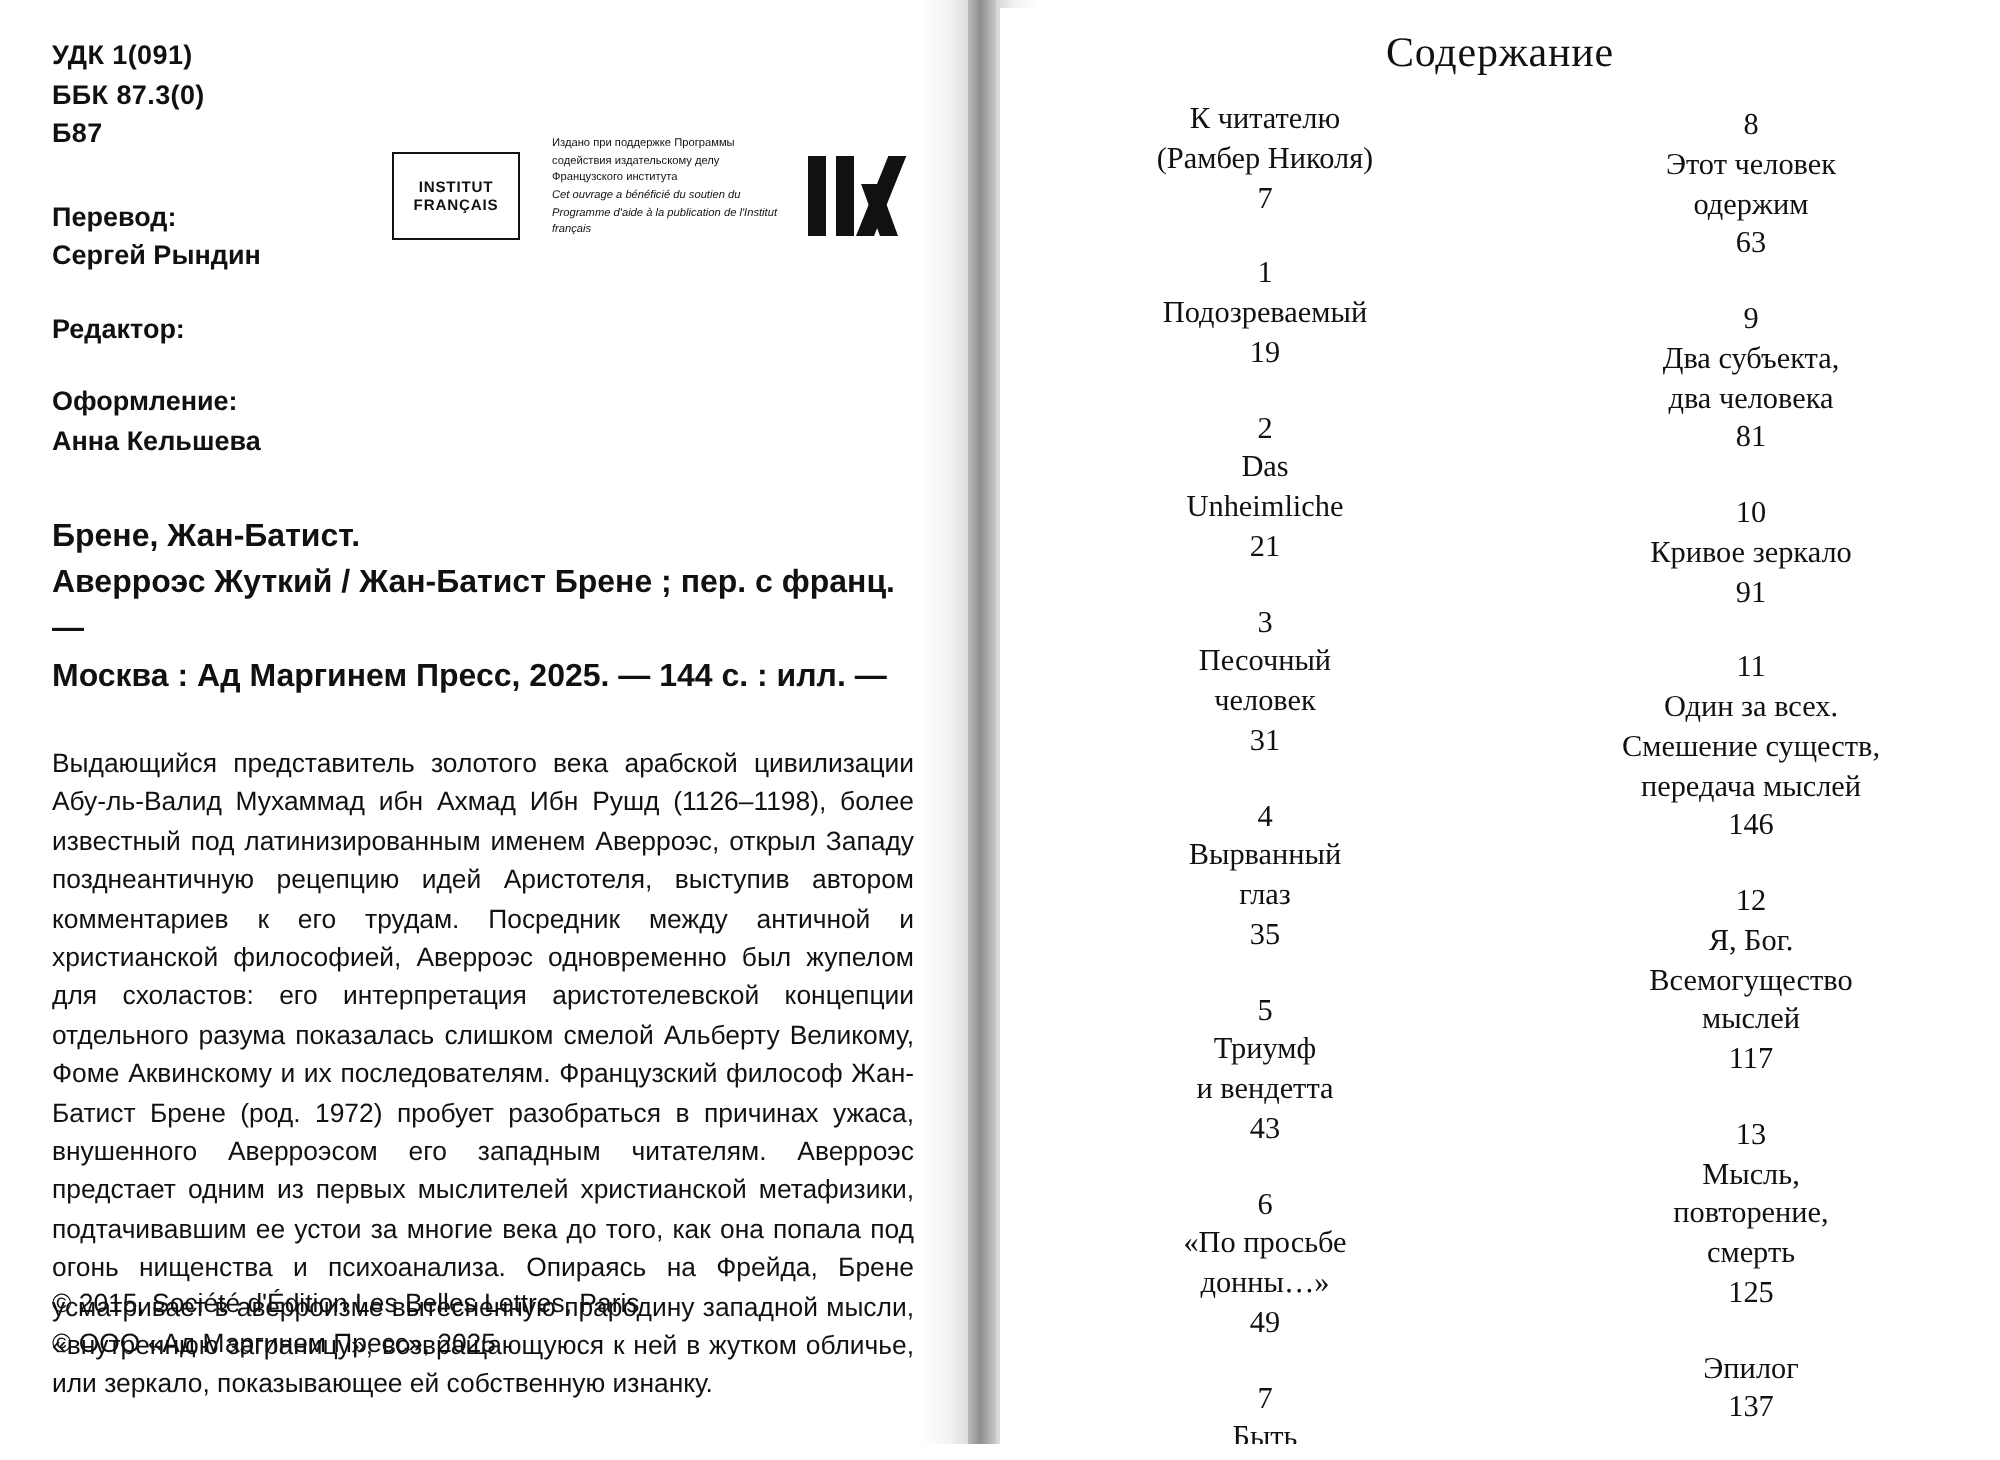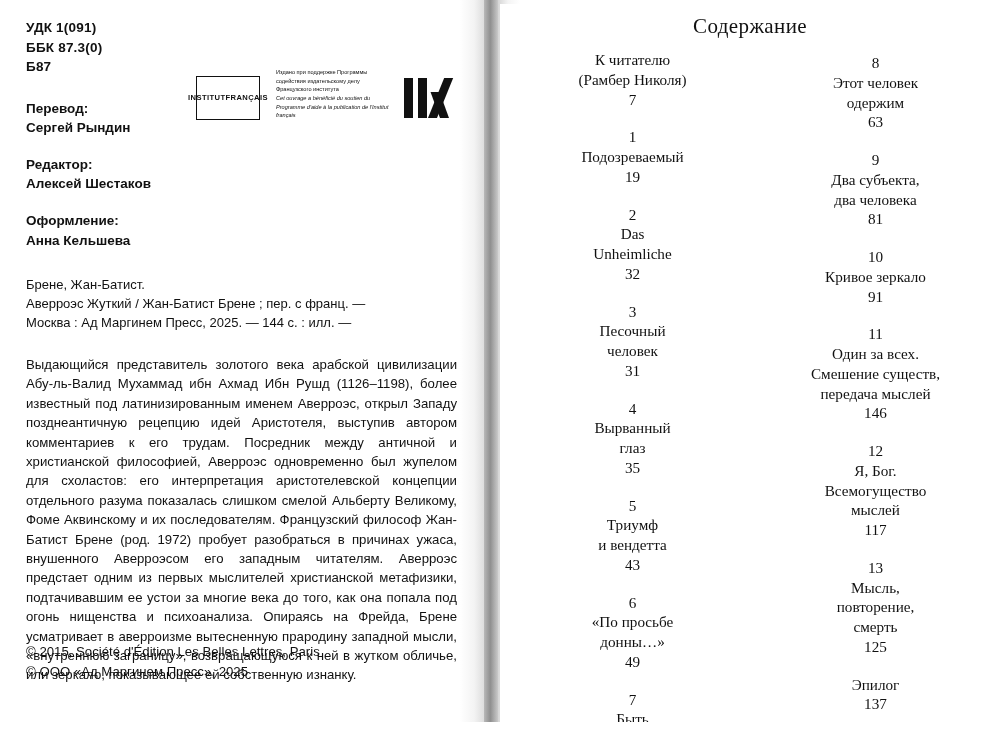--- a/index.html
+++ b/index.html
@@ -64,21 +64,21 @@
   }
   .if-logo {
     position: absolute;
     left: 0;
     top: 8px;
     width: 64px;
     height: 44px;
     border: 1.6px solid #111;
     box-sizing: border-box;
     display: flex;
-    flex-direction: row;
+    flex-direction: column;
     align-items: center;
     justify-content: center;
     font-family: "Liberation Sans", sans-serif;
     font-weight: bold;
     font-size: 7.6px;
     letter-spacing: 0.4px;
     line-height: 1.25;
     text-align: center;
   }
   .fr-note {
@@ -114,22 +114,22 @@
   }
   .ia-logo .b4 {
     left: 36px; top: 14px; width: 9px; height: 26px;
     transform: skewX(20deg);
     transform-origin: bottom left;
   }
 
   .biblio {
     margin-top: 26px;
     font-family: "Liberation Sans", sans-serif;
-    font-size: 13px;
-    font-weight: normal;
+    font-size: 16px;
+    font-weight: bold;
     line-height: 1.46;
   }
   .annotation {
     margin-top: 22px;
     font-family: "Liberation Sans", sans-serif;
     font-size: 13.2px;
     line-height: 1.47;
     text-align: justify;
     text-justify: inter-word;
     hyphens: manual;
@@ -242,21 +242,20 @@
       <div>Б87</div>
     </div>
 
     <div class="credits">
       <div class="group">
         <div class="role">Перевод:</div>
         <div class="person">Сергей Рындин</div>
       </div>
       <div class="group">
         <div class="role">Редактор:</div>
-        <div class="person">Алексей Шестаков</div>
       </div>
       <div class="group">
         <div class="role">Оформление:</div>
         <div class="person">Анна Кельшева</div>
       </div>
     </div>
 
     <div class="biblio">
       <div>Брене, Жан-Батист.</div>
       <div>Аверроэс Жуткий / Жан-Батист Брене ; пер. с франц. —</div>
@@ -307,21 +306,21 @@
         <div class="toc-entry">
           <span class="num">1</span>
           <span class="ttl">Подозреваемый</span>
           <span class="pg">19</span>
         </div>
 
         <div class="toc-entry">
           <span class="num">2</span>
           <span class="ttl">Das</span>
           <span class="ttl">Unheimliche</span>
-          <span class="pg">32</span>
+          <span class="pg">21</span>
         </div>
 
         <div class="toc-entry">
           <span class="num">3</span>
           <span class="ttl">Песочный</span>
           <span class="ttl">человек</span>
           <span class="pg">31</span>
         </div>
 
         <div class="toc-entry">

